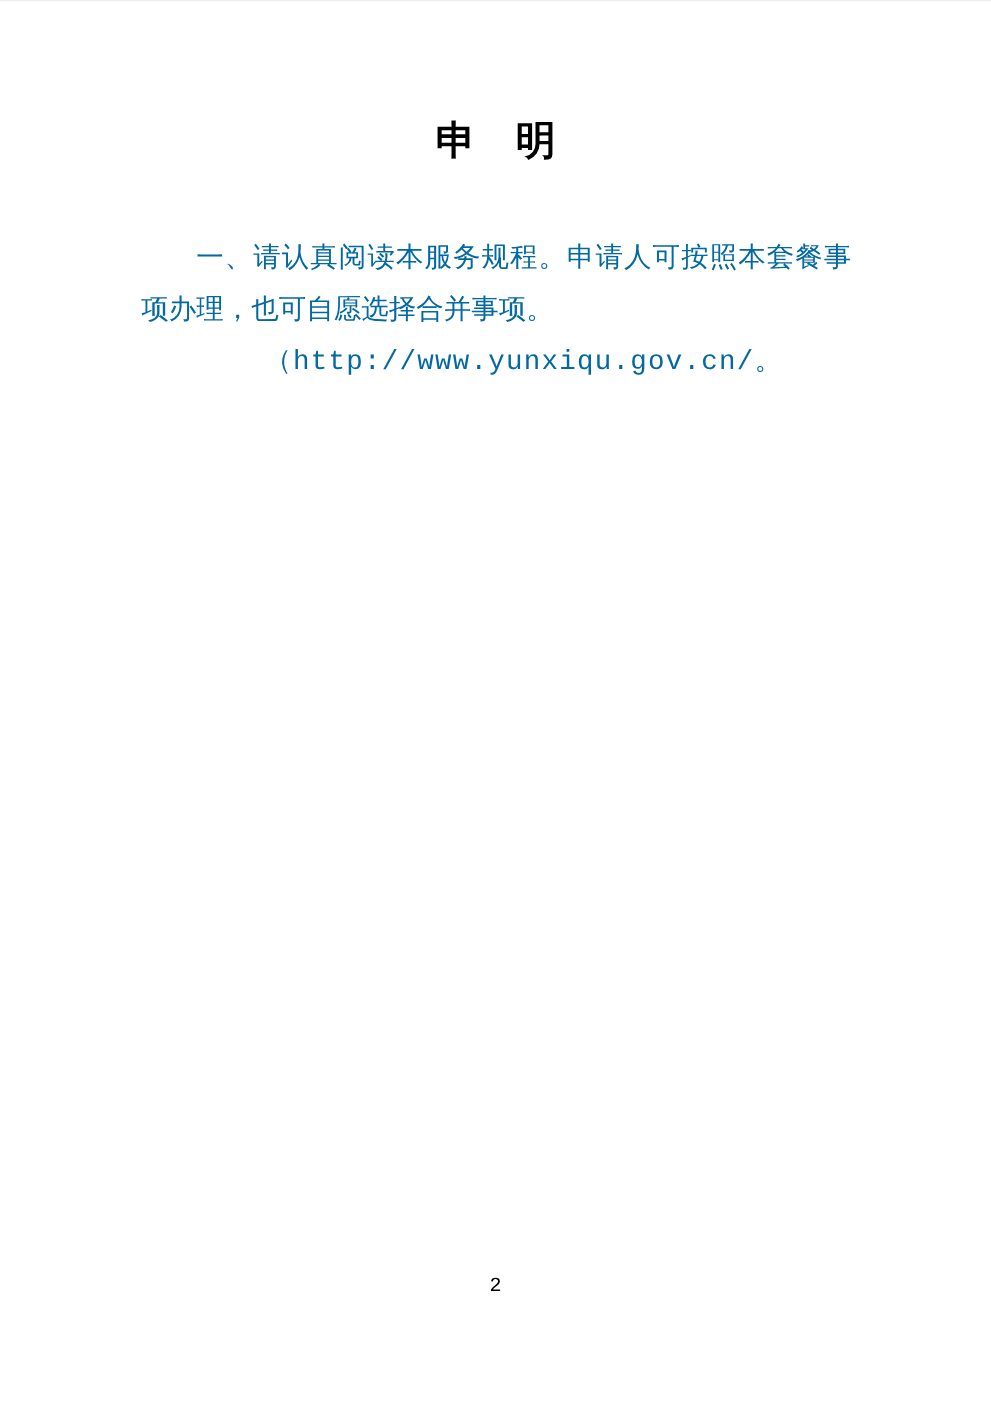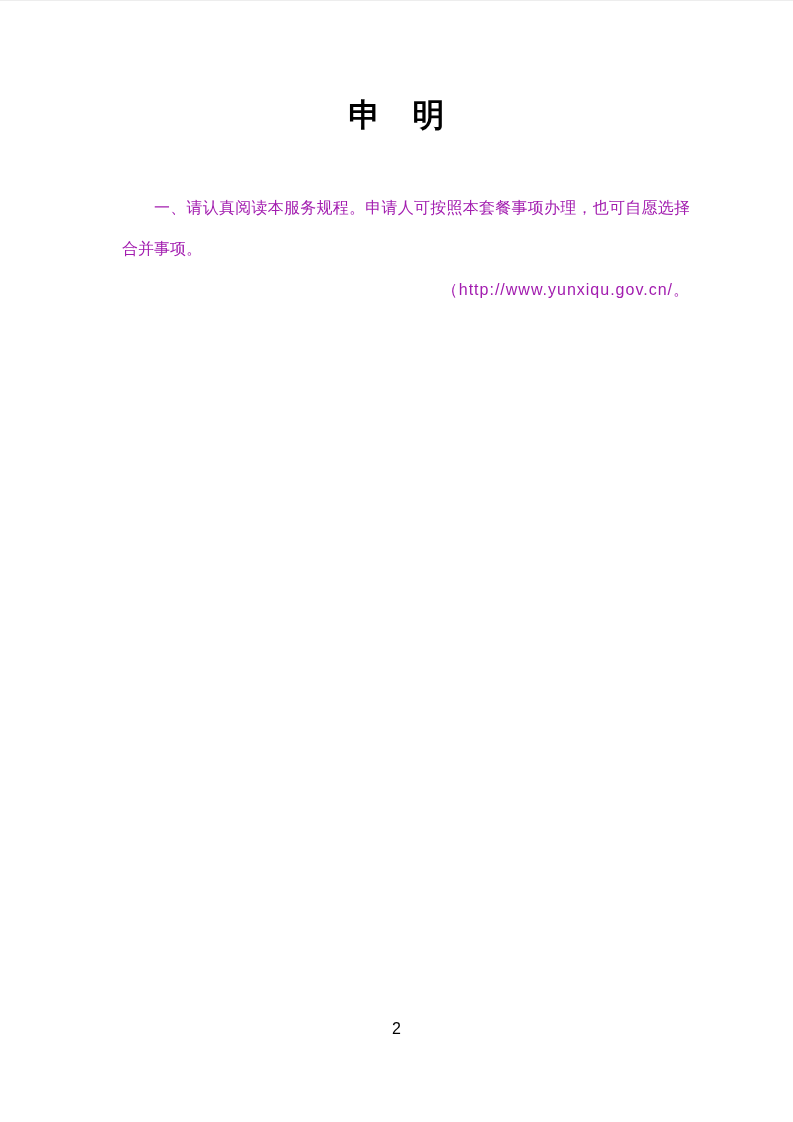--- a/index.html
+++ b/index.html
@@ -7,54 +7,54 @@
     padding: 0;
     background: #ffffff;
   }
   .page {
     position: relative;
     width: 793px;
     height: 1122px;
     background: #ffffff;
     border-top: 1px solid #ededed;
     box-sizing: border-box;
-    font-family: Liberation Sans, sans-serif;
+    font-family: Liberation Mono, monospace;
     color: #000000;
     overflow: hidden;
   }
   .doc-title {
     position: absolute;
     top: 90px;
     left: 0;
     width: 100%;
     margin: 0;
     text-align: center;
     font-size: 32px;
     font-weight: bold;
     line-height: 48px;
     color: #000000;
   }
   .doc-body {
     position: absolute;
     top: 186px;
-    left: 122px;
+    left: 113px;
     width: 568px;
-    font-size: 16px;
+    font-size: 22px;
     line-height: 41px;
     text-align: justify;
     text-justify: inter-ideograph;
-    color: #a21caf;
+    color: #0369a1;
   }
   .doc-body p {
     margin: 0;
     padding: 0;
     text-indent: 2em;
   }
   .doc-body p.url-line {
-    text-align: right;
+    text-align: center;
     letter-spacing: 1px;
   }
   .page-number {
     position: absolute;
     top: 1018px;
     left: 0;
     width: 100%;
     text-align: center;
     font-size: 16px;
     line-height: 20px;

